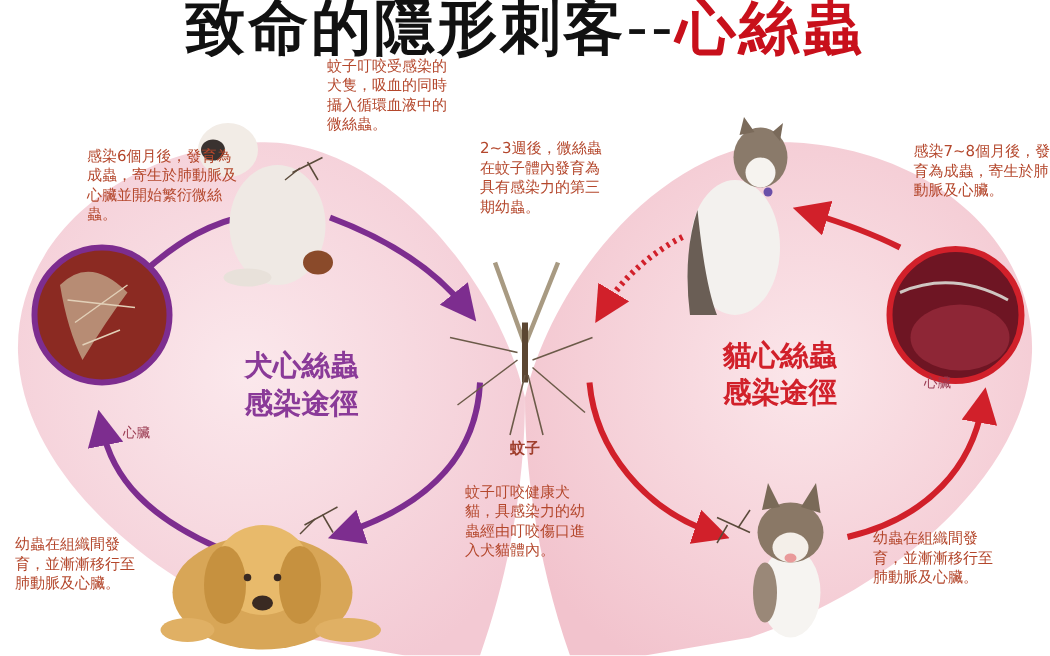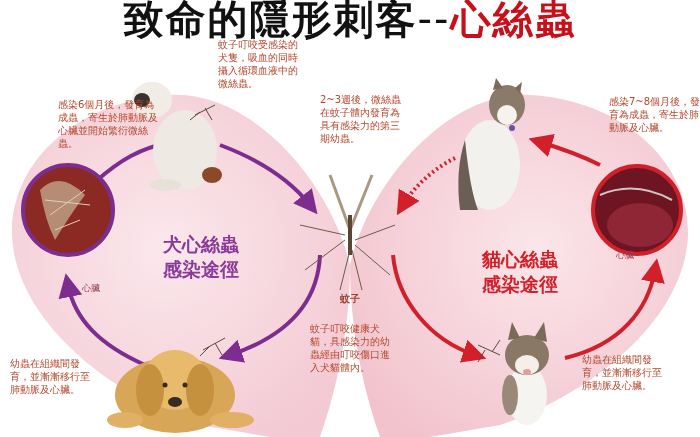--- a/index.html
+++ b/index.html
@@ -143,19 +143,19 @@
   </div>
   <div class="tiny" style="left:82px;top:282px;">心臟</div>
 
   <div class="note" style="left:320px;top:93px;width:82px;">2~3週後，微絲蟲在蚊子體內發育為具有感染力的第三期幼蟲。</div>
   <div class="tiny" style="left:340px;top:292px;font-size:10px;color:#a0402e;font-weight:bold;">蚊子</div>
   <div class="note" style="left:310px;top:322px;width:82px;">蚊子叮咬健康犬貓，具感染力的幼蟲經由叮咬傷口進入犬貓體內。</div>
 
   <div class="note" style="left:582px;top:95px;width:92px;margin-left:27px;">感染7~8個月後，發育為成蟲，寄生於肺動脈及心臟。</div>
   <div class="note" style="left:582px;top:353px;width:88px;">幼蟲在組織間發育，並漸漸移行至肺動脈及心臟。</div>
 
-  <div class="label-red" style="left:470px;top:247px;width:100px;">
+  <div class="label-red" style="left:470px;top:225px;width:100px;">
     <div>貓心絲蟲</div>
     <div>感染途徑</div>
   </div>
   <div class="tiny" style="left:616px;top:249px;">心臟</div>
 
 </div>
 
 </body></html>

